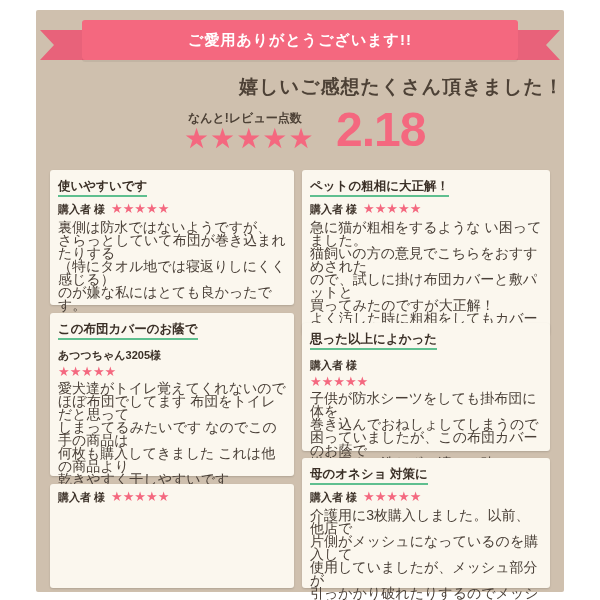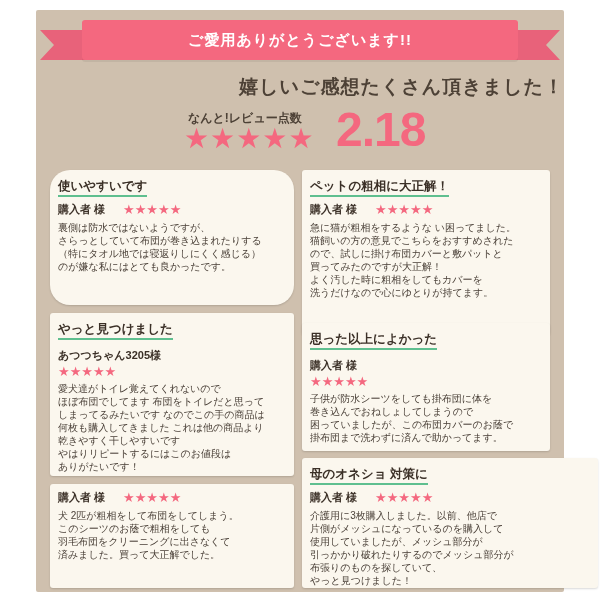--- a/index.html
+++ b/index.html
@@ -71,30 +71,30 @@
     box-sizing:border-box;
   }
   .card-title{
     font-size:12.5px;font-weight:bold;color:#3b3027;
     border-bottom:2px solid #5fbf8f;
     display:inline-block;
     padding-bottom:1px;margin-bottom:5px;
     line-height:15px;
   }
   .card-meta{
-    display:flex;align-items:center;gap:18px;margin-bottom:4px;
+    display:flex;align-items:flex-start;gap:6px;margin-bottom:4px;
   }
   .card-user{
     font-size:11px;color:#3b3027;font-weight:bold;white-space:nowrap;
   }
   .card-stars{
     color:#f4687f;font-size:13px;letter-spacing:0px;line-height:13px;
   }
   .card-body{
-    font-size:10px;color:#4a4038;line-height:13px;
+    font-size:14px;color:#4a4038;line-height:13px;
     white-space:pre-line;
   }
   .card.stack .card-meta{display:block;}
   .card.stack .card-stars{display:block;margin-top:2px;}
 </style>
 </head>
 <body>
 
 <div class="page">
 
@@ -109,56 +109,52 @@
   </div>
 
   <div class="headline">嬉しいご感想たくさん頂きました！</div>
 
   <div class="score-row">
     <div class="score-label">なんと!レビュー点数</div>
     <div class="score-stars">★★★★★</div>
     <div class="score-value">2.18</div>
   </div>
 
-  <div class="card" style="left:50px;top:170px;width:244px;height:135px;border-radius:20px;">
+  <div class="card" style="left:50px;top:170px;width:244px;height:135px;">
     <div class="card-title">使いやすいです</div>
     <div class="card-meta">
       <span class="card-user">購入者 様</span>
       <span class="card-stars">★★★★★</span>
     </div>
     <div class="card-body">裏側は防水ではないようですが、
 さらっとしていて布団が巻き込まれたりする
 （特にタオル地では寝返りしにくく感じる）
 のが嫌な私にはとても良かったです。</div>
   </div>
 
   <div class="card stack" style="left:50px;top:313px;width:244px;height:163px;">
-    <div class="card-title">やっと見つけました</div>
+    <div class="card-title">この布団カバーのお蔭で</div>
     <div class="card-meta">
       <span class="card-user">あつつちゃん3205様</span>
       <span class="card-stars">★★★★★</span>
     </div>
     <div class="card-body">愛犬達がトイレ覚えてくれないので
 ほぼ布団でしてます 布団をトイレだと思って
 しまってるみたいです なのでこの手の商品は
 何枚も購入してきました これは他の商品より
 乾きやすく干しやすいです
 やはりリピートするにはこのお値段は
 ありがたいです！</div>
   </div>
 
   <div class="card" style="left:50px;top:484px;width:244px;height:104px;">
     <div class="card-meta">
       <span class="card-user">購入者 様</span>
       <span class="card-stars">★★★★★</span>
     </div>
-    <div class="card-body">犬 2匹が粗相をして布団をしてしまう。
-このシーツのお蔭で粗相をしても
-羽毛布団をクリーニングに出さなくて
-済みました。買って大正解でした。</div>
   </div>
 
   <div class="card" style="left:302px;top:170px;width:248px;height:165px;">
     <div class="card-title">ペットの粗相に大正解！</div>
     <div class="card-meta">
       <span class="card-user">購入者 様</span>
       <span class="card-stars">★★★★★</span>
     </div>
     <div class="card-body">急に猫が粗相をするような い困ってました。
 猫飼いの方の意見でこちらをおすすめされた
@@ -173,21 +169,21 @@
     <div class="card-meta">
       <span class="card-user">購入者 様</span>
       <span class="card-stars">★★★★★</span>
     </div>
     <div class="card-body">子供が防水シーツをしても掛布団に体を
 巻き込んでおねしょしてしまうので
 困っていましたが、この布団カバーのお蔭で
 掛布団まで洗わずに済んで助かってます。</div>
   </div>
 
-  <div class="card" style="left:302px;top:458px;width:296px;height:130px;">
+  <div class="card" style="left:302px;top:458px;width:248px;height:130px;">
     <div class="card-title">母のオネショ 対策に</div>
     <div class="card-meta">
       <span class="card-user">購入者 様</span>
       <span class="card-stars">★★★★★</span>
     </div>
     <div class="card-body">介護用に3枚購入しました。以前、他店で
 片側がメッシュになっているのを購入して
 使用していましたが、メッシュ部分が
 引っかかり破れたりするのでメッシュ部分が
 布張りのものを探していて、

